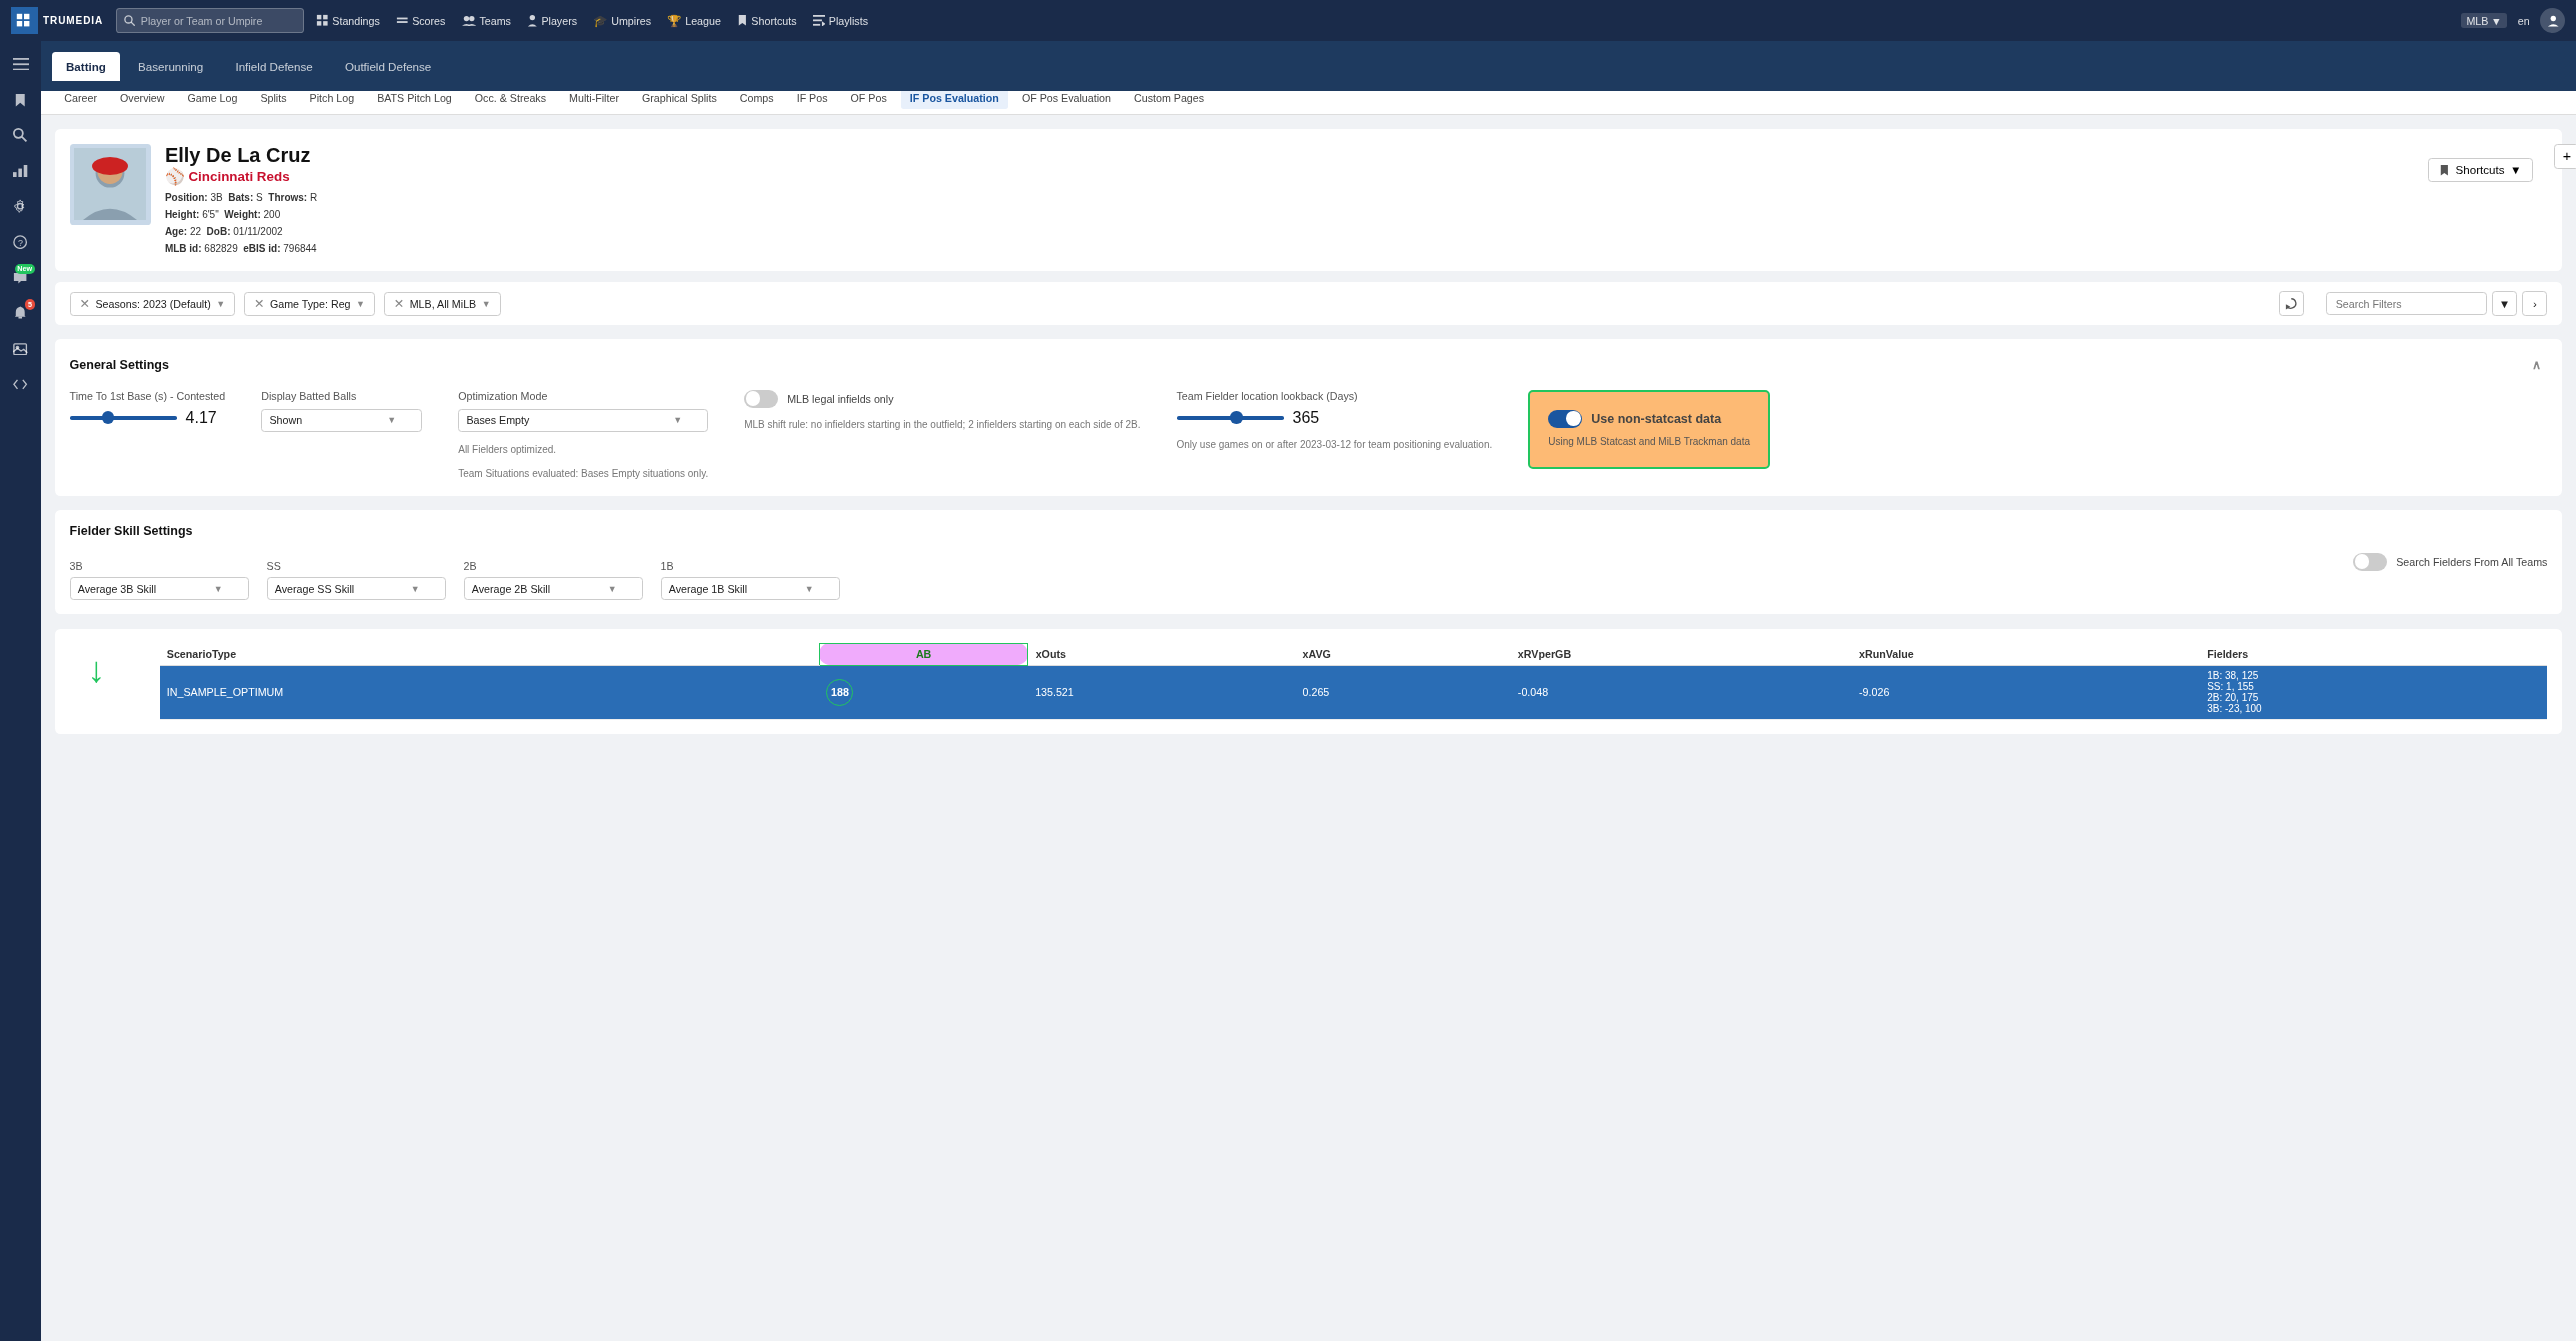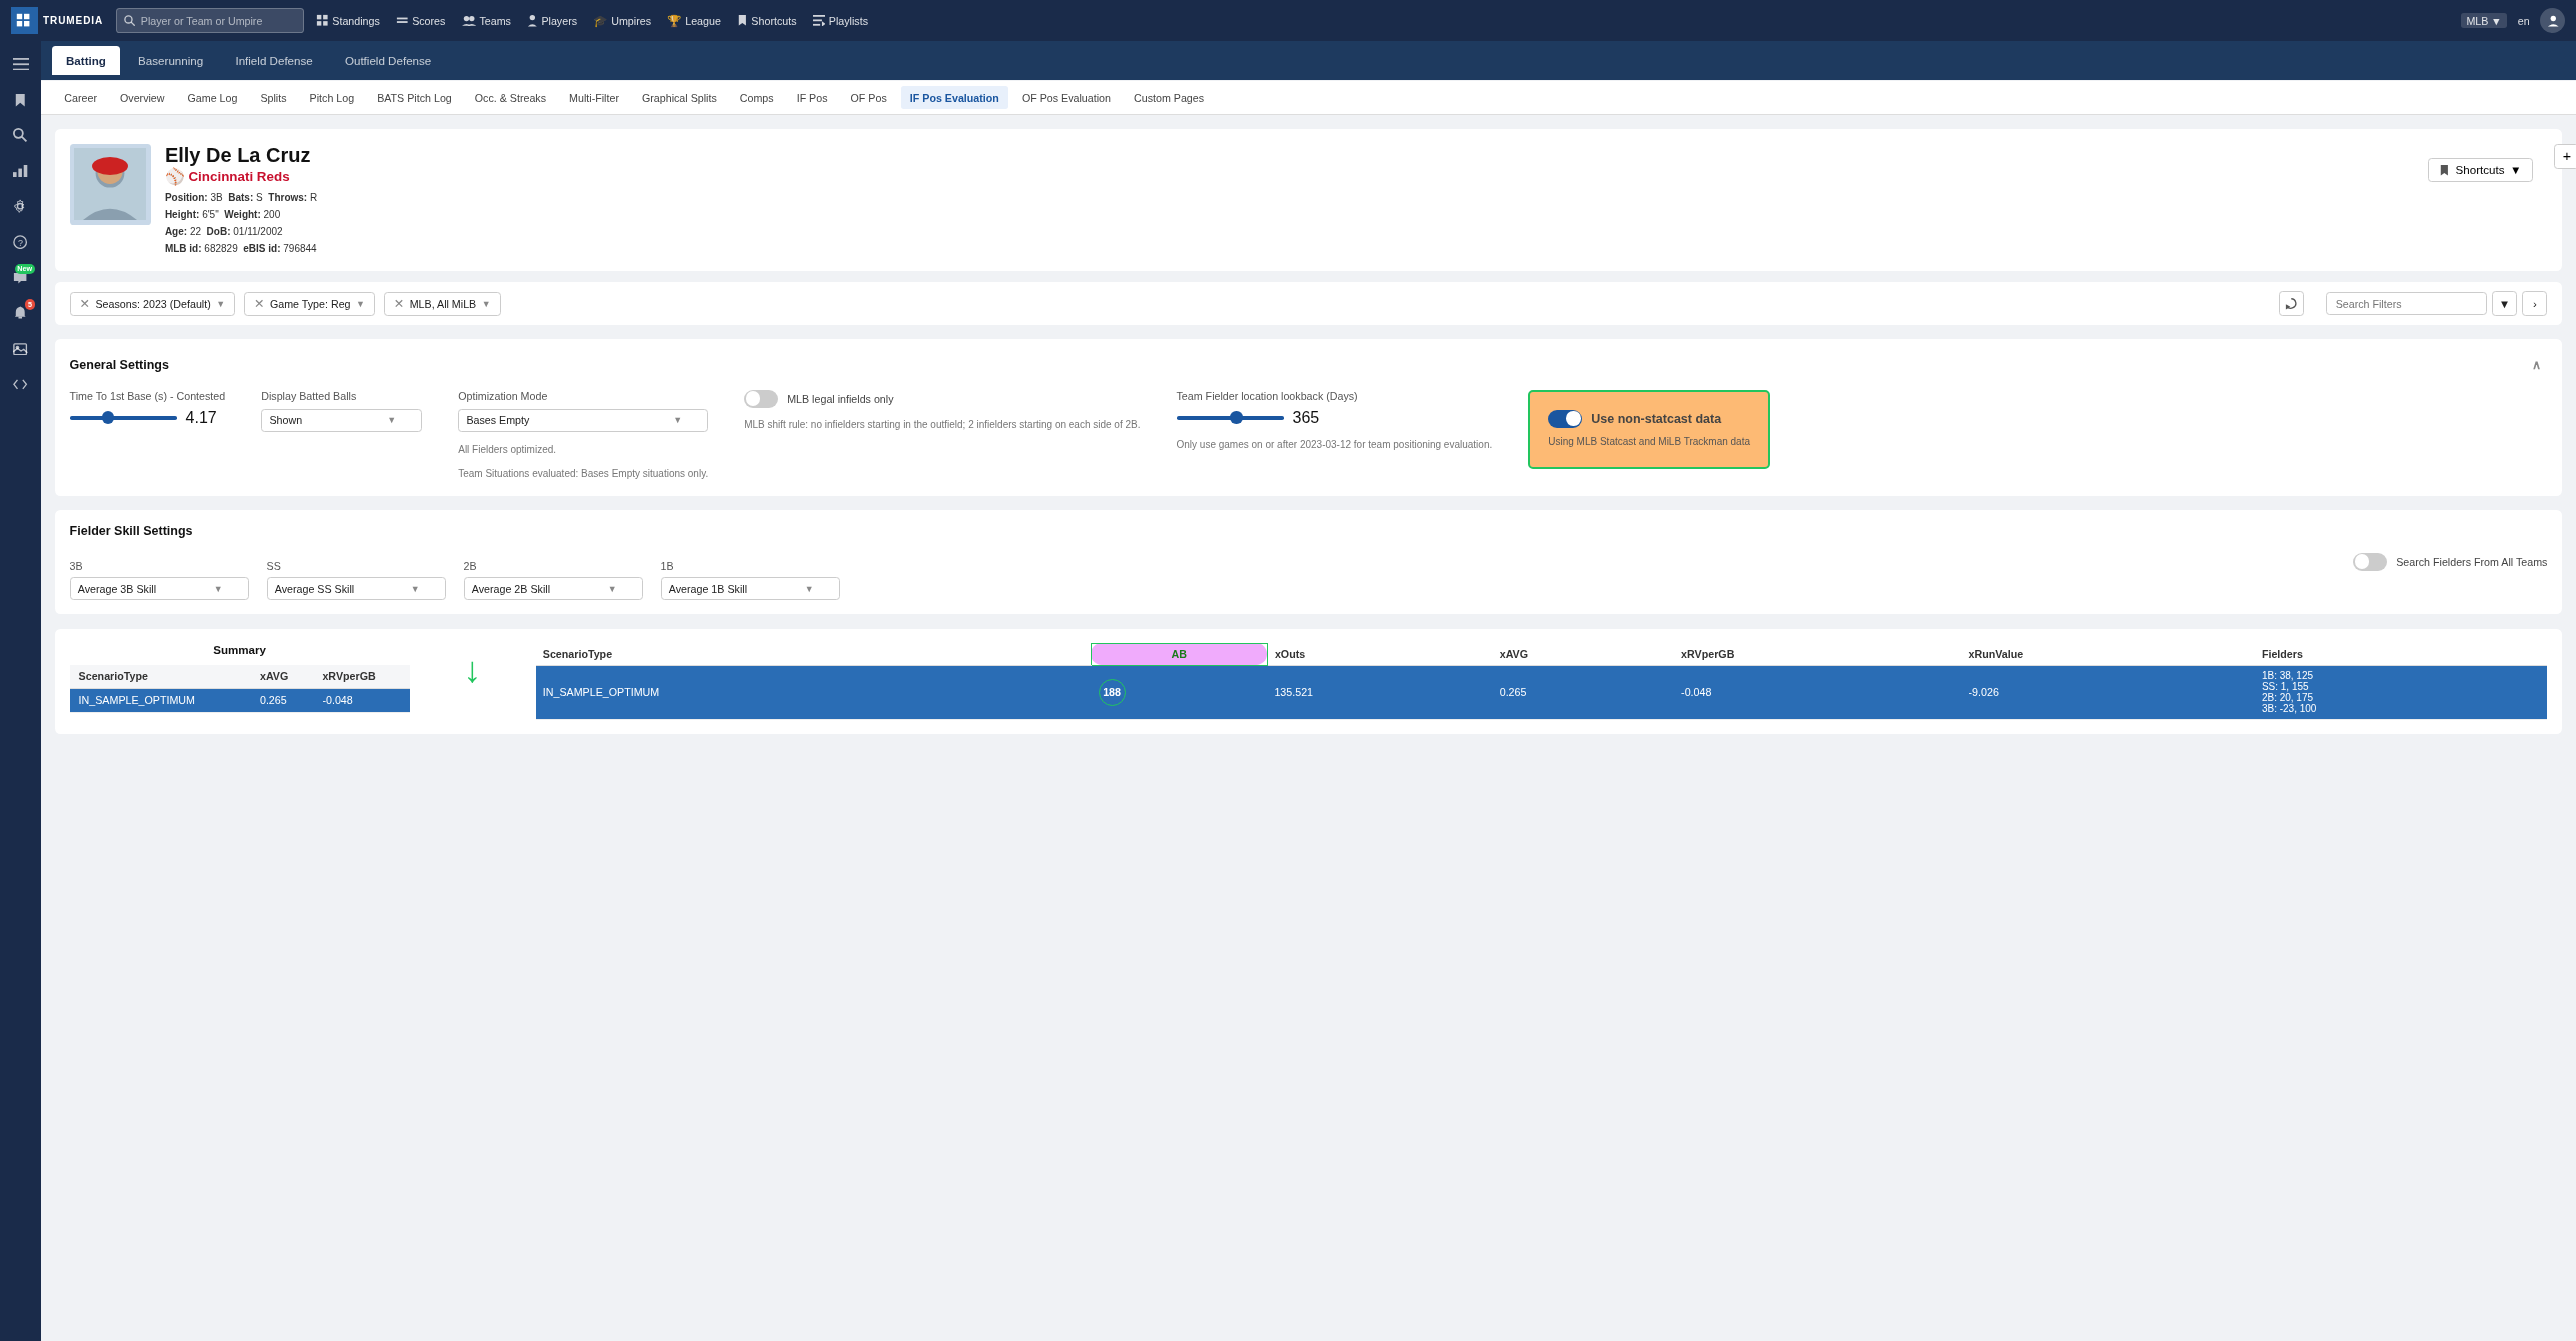--- a/index.html
+++ b/index.html
@@ -105,21 +105,21 @@
       font-size: 7.2px;
       border-radius: 7.2px;
       padding: 0.9px 2.7px;
       font-weight: bold;
     }
 
     
     .tab-bar {
       position: fixed;
       top: 41px; left: 41px; right: 0;
-      height: 39px;
+      height: 50px;
       background: #1e3a5f;
       display: flex;
       align-items: center;
       padding: 0 10.7px;
       gap: 3.6px;
       z-index: 98;
     }
     .tab {
       height: 29px;
       padding: 0 14.3px;
@@ -849,39 +849,20 @@
           <div class="toggle-knob"></div>
         </div>
         <div class="toggle-label">Search Fielders From All Teams</div>
       </div>
     </div>
   </div>
 
   <div class="settings-card">
     <div style="display:flex; gap:36px; align-items:flex-start; position:relative;">
 
-      <div style="flex:0 0 340px;">
-        <div class="section-subtitle">Summary</div>
-        <table class="data-table">
-          <thead>
-            <tr>
-              <th>ScenarioType</th>
-              <th>xAVG</th>
-              <th>xRVperGB</th>
-            </tr>
-          </thead>
-          <tbody>
-            <tr class="highlight-row">
-              <td>IN_SAMPLE_OPTIMUM</td>
-              <td>0.265</td>
-              <td>-0.048</td>
-            </tr>
-          </tbody>
-        </table>
-      </div>
 
       <div style="position:relative; display:flex; flex-direction:column; align-items:center; padding-top:9px; min-width:54px;">
         <div class="green-arrow" style="color:#22c55e; font-size:36px; line-height:1; margin-bottom:3.6px;">↓</div>
       </div>
 
       <div style="flex:1;">
         <table class="detail-table">
           <thead>
             <tr>
               <th>ScenarioType</th>

